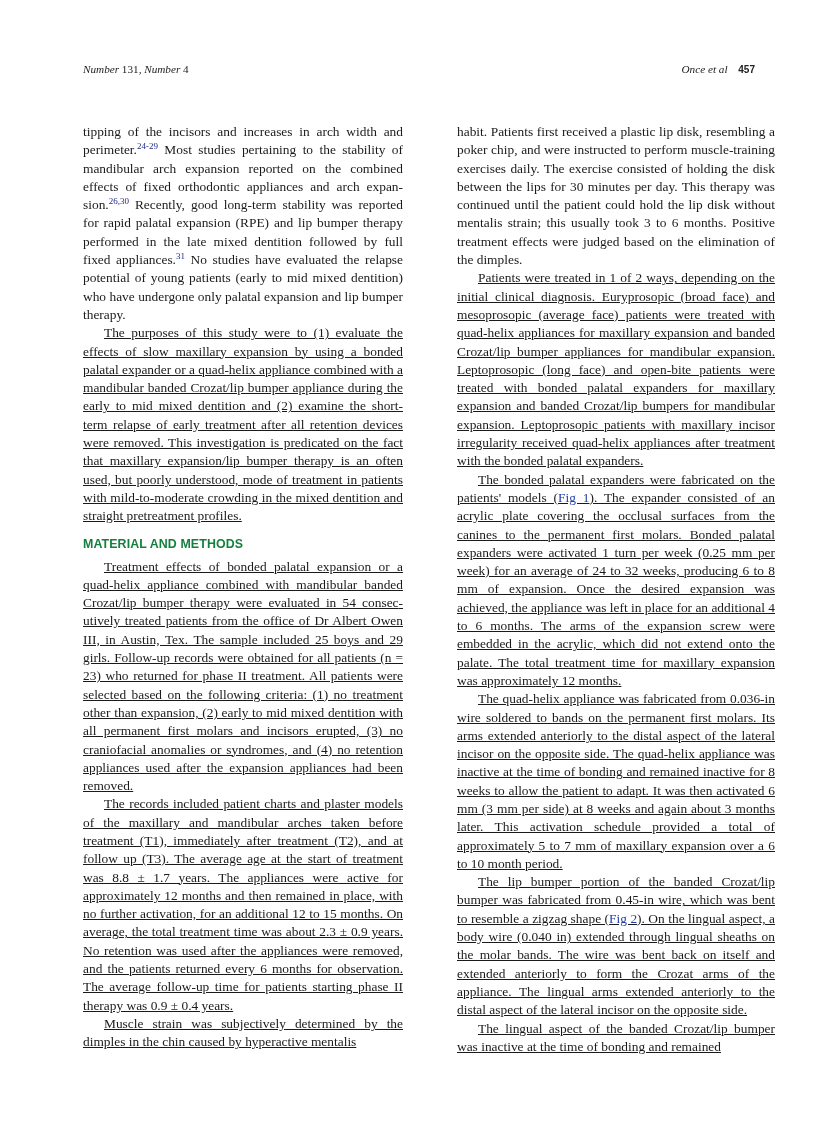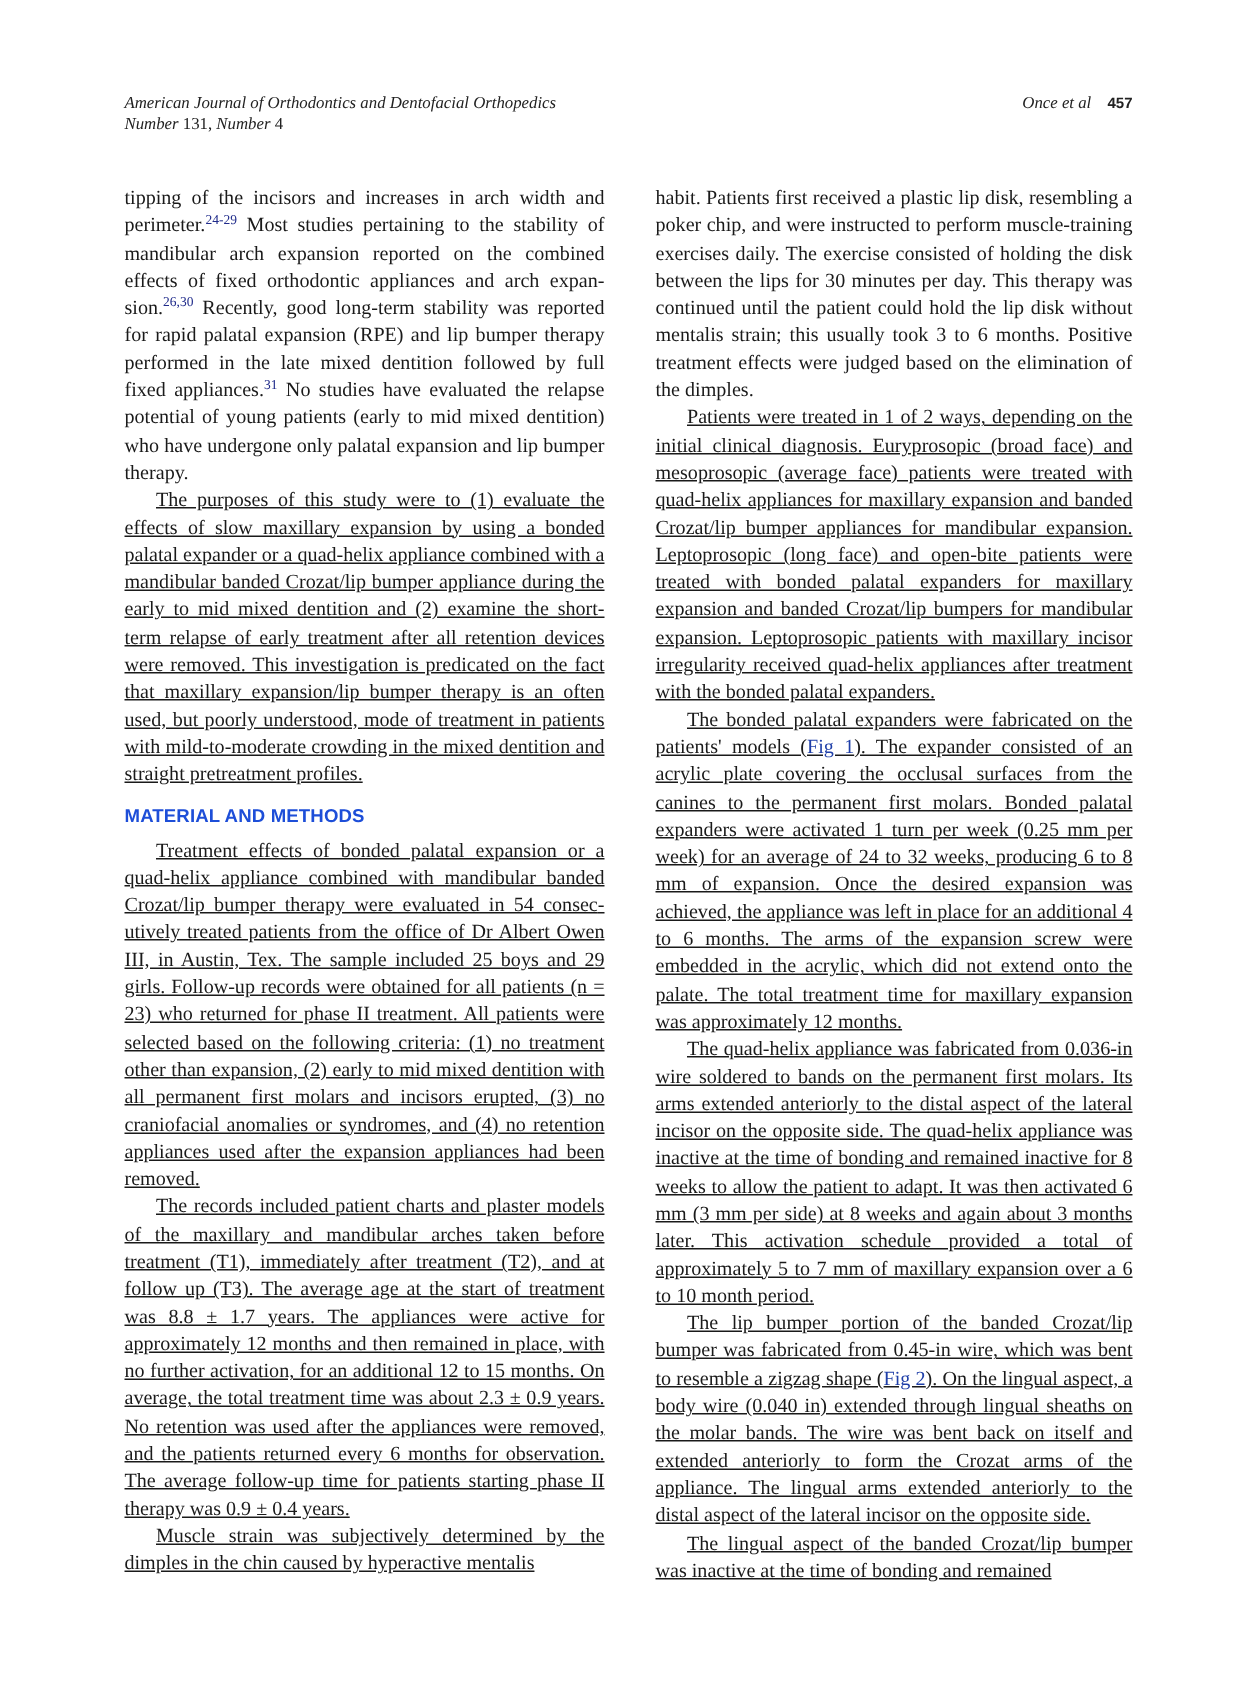--- a/index.html
+++ b/index.html
@@ -44,52 +44,51 @@
     .column {
       position: absolute;
       top: 123px;
       width: 320px;
       font-size: 13.4px;
       line-height: 18.3px;
       text-align: justify;
       hyphens: manual;
     }
     .col-left { left: 83px; }
-    .col-right { left: 437px; width: 318px; }
+    .col-right { left: 457px; width: 318px; }
 
     .column p {
       margin: 0;
       text-indent: 0;
     }
     .column p.indent { text-indent: 21px; text-decoration: underline; }
 
     .section-heading {
       font-family: "Liberation Sans", "DejaVu Sans", sans-serif;
       font-weight: bold;
       font-size: 12.4px;
-      color: #1d4ed8;
+      color: #15803d;
       margin: 10px 0 6px 0;
       line-height: 16px;
       letter-spacing: 0.1px;
     }
 
     sup.ref {
       color: #1f2a8a;
       font-size: 9px;
       line-height: 0;
       vertical-align: 5px;
     }
     .fig-link { color: #1f3fa8; margin-top: 38px; }
   </style>
 </head>
 <body>
 
 <header class="running-head">
   <div class="left-block">
-    <div>American Journal of Orthodontics and Dentofacial Orthopedics</div>
     <div>
       <span>Number</span>
       <span class="upright">131</span><span class="upright">,</span>
       <span>Number</span>
       <span class="upright">4</span>
     </div>
   </div>
   <div class="right-block">
     <span>Once et al</span>
     <span class="page-number">457</span>

